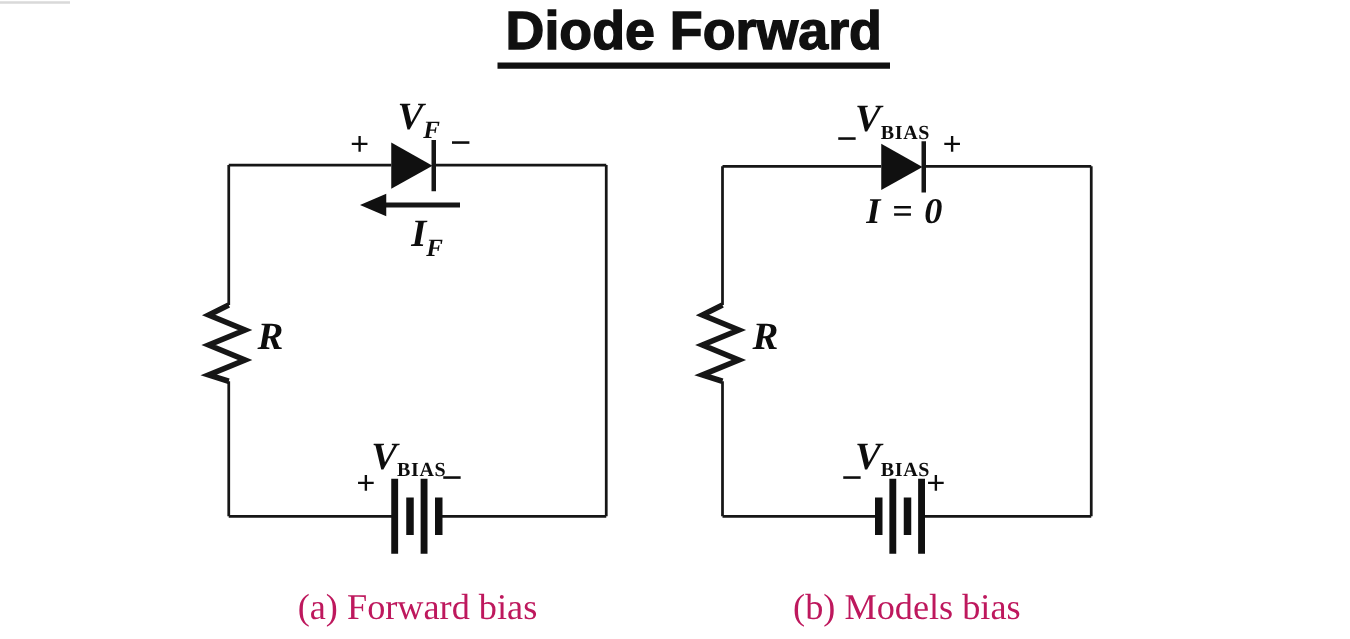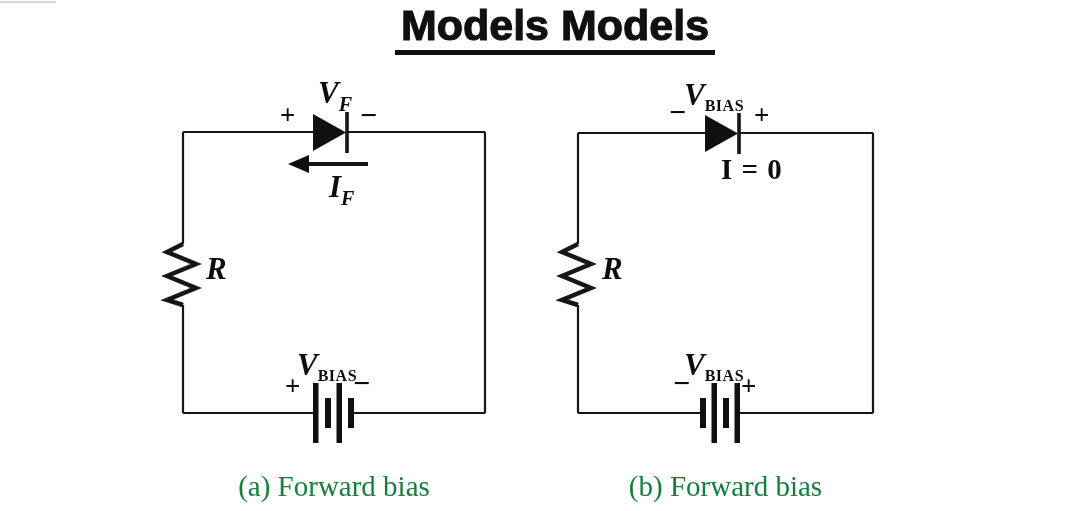--- a/index.html
+++ b/index.html
@@ -65,41 +65,41 @@
     font-style: italic;
     font-size: 20px;
   }
   .sign {
     font-size: 27px;
     font-weight: bold;
     font-family: "Liberation Serif", serif;
   }
   .sign.minus { font-size: 30px; }
   .symR { font-size: 31px; font-weight: bold; font-style: italic; }
-  .eq { font-size: 29px; font-weight: bold; letter-spacing: 1px; margin-left: 28px; }
+  .eq { font-size: 29px; font-weight: bold; font-style: italic; letter-spacing: 1px; }
   .caption {
     position: absolute;
     top: 470px;
     font-size: 29px;
     font-weight: normal;
     text-align: center;
-    color: #15803d;
+    color: #be185d;
   }
   .cap-a { left: 183px; width: 302px; }
   .cap-b { left: 578px; width: 295px; }
 </style>
 </head>
 <body>
 
 <div class="page">
 
   <div class="artifact-line"></div>
 
   <div class="title-wrap">
-    <div class="title">Models Models</div>
+    <div class="title">Diode Forward</div>
   </div>
 
   <svg class="svg-layer" viewBox="0 0 1080 511">
 
     <g stroke="#161616" fill="none" stroke-width="2.2">
 
       <path d="M183,132 H313"></path>
       <path d="M348,132 H485"></path>
       <path d="M485,132 V413"></path>
       <path d="M183,132 V244"></path>
@@ -158,15 +158,15 @@
   <div class="caption cap-a">(a) Forward bias</div>
 
   <span class="lbl" style="left:684px; top:79px;"><span class="lm">V</span><span class="ls">BIAS</span></span>
   <span class="lbl sign minus" style="left:669px; top:97px;">−</span>
   <span class="lbl sign" style="left:754px; top:102px;">+</span>
   <span class="lbl eq" style="left:693px; top:155px;">I = 0</span>
   <span class="lbl symR" style="left:602px; top:253px;">R</span>
   <span class="lbl" style="left:684px; top:349px;"><span class="lm">V</span><span class="ls">BIAS</span></span>
   <span class="lbl sign minus" style="left:673px; top:368px;">−</span>
   <span class="lbl sign" style="left:741px; top:373px;">+</span>
-  <div class="caption cap-b">(b) Forward bias</div>
+  <div class="caption cap-b">(b) Models bias</div>
 
 </div>
 
 </body></html>

